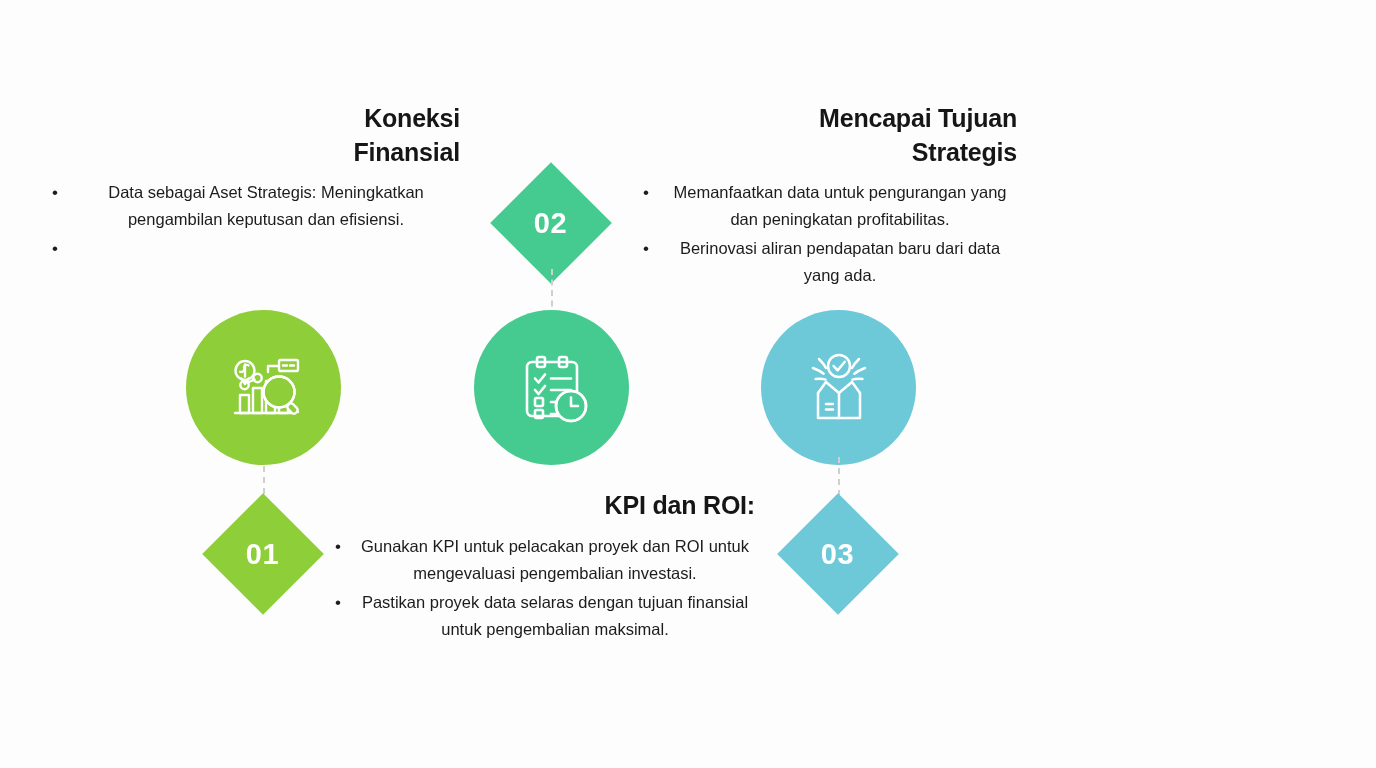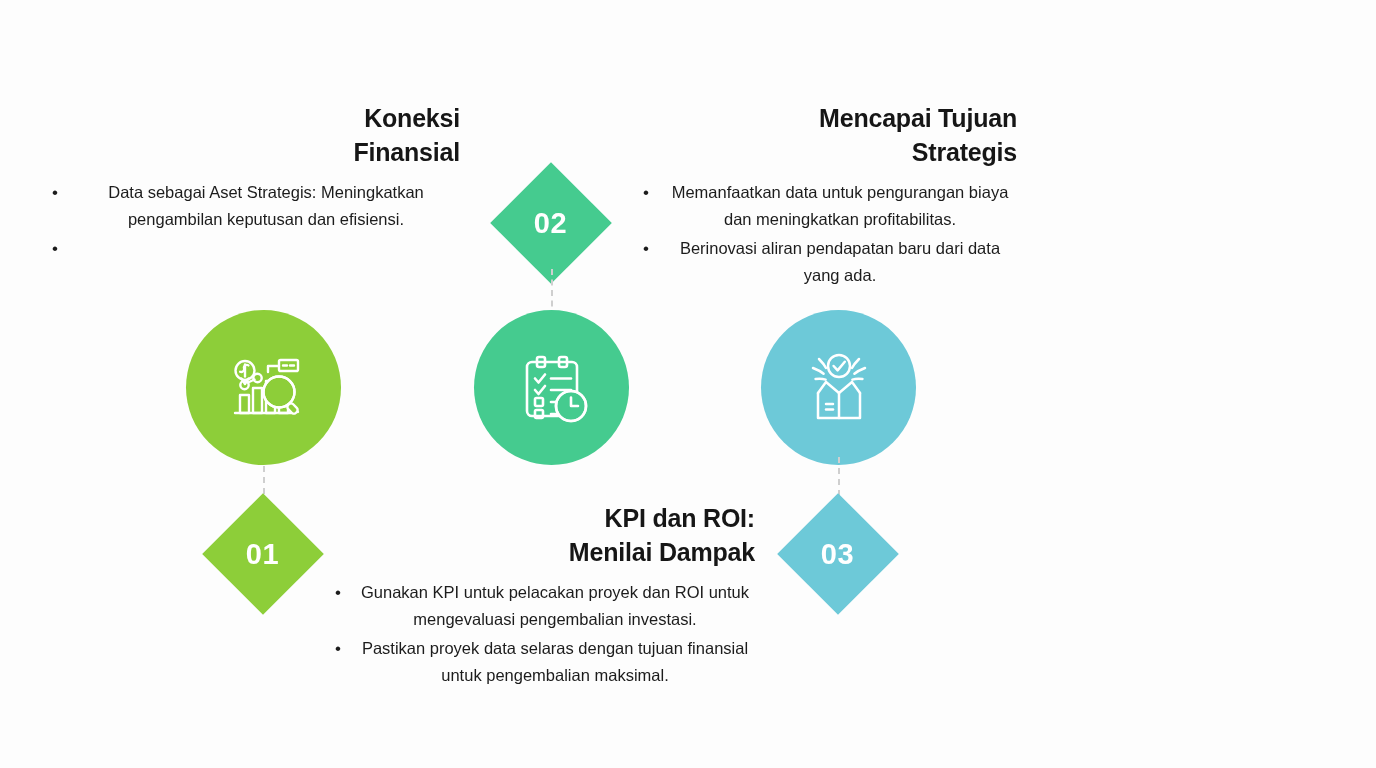--- a/index.html
+++ b/index.html
@@ -91,21 +91,21 @@
     position: absolute;
     left: -20px;
     top: 0;
     font-size: 17px;
     line-height: 1.6;
     color: #1c1c1c;
   }
 
   
   #block-1 { left: 72px;  top: 102px; width: 388px; }
-  #block-2 { left: 355px; top: 502px; width: 400px; }
+  #block-2 { left: 355px; top: 489px; width: 400px; }
   #block-3 { left: 663px; top: 102px; width: 354px; }
 </style>
 </head>
 <body>
 
 <div class="canvas">
 
   <div class="textblock" id="block-1">
     <div class="tb-title">
       <span>Koneksi</span><br>
@@ -183,21 +183,20 @@
         <circle cx="61" cy="60" r="15" fill="#45cb8f"></circle>
         <circle cx="61" cy="60" r="15"></circle>
         <path d="M61 51.5 L61 60 L68 60"></path>
       </svg>
     </div>
   </div>
 
   <div class="textblock" id="block-2">
     <div class="tb-title">
       <span>KPI dan ROI:</span><br>
-      <span>Menilai Dampak</span>
     </div>
     <ul class="tb-list">
       <li>
         <span class="bullet">•</span>
         <span>Gunakan KPI untuk pelacakan proyek dan ROI untuk mengevaluasi pengembalian investasi.</span>
       </li>
       <li>
         <span class="bullet">•</span>
         <span>Pastikan proyek data selaras dengan tujuan finansial untuk pengembalian maksimal.</span>
       </li>
@@ -205,21 +204,21 @@
   </div>
 
   <div class="textblock" id="block-3">
     <div class="tb-title">
       <span>Mencapai Tujuan</span><br>
       <span>Strategis</span>
     </div>
     <ul class="tb-list">
       <li>
         <span class="bullet">•</span>
-        <span>Memanfaatkan data untuk pengurangan biaya dan meningkatkan profitabilitas.</span>
+        <span>Memanfaatkan data untuk pengurangan yang dan peningkatan profitabilitas.</span>
       </li>
       <li>
         <span class="bullet">•</span>
         <span>Berinovasi aliran pendapatan baru dari data yang ada.</span>
       </li>
     </ul>
   </div>
 
   <div class="node" style="left:761px; top:310px;">
     <div class="circle" style="background:#6dc9d8;">

